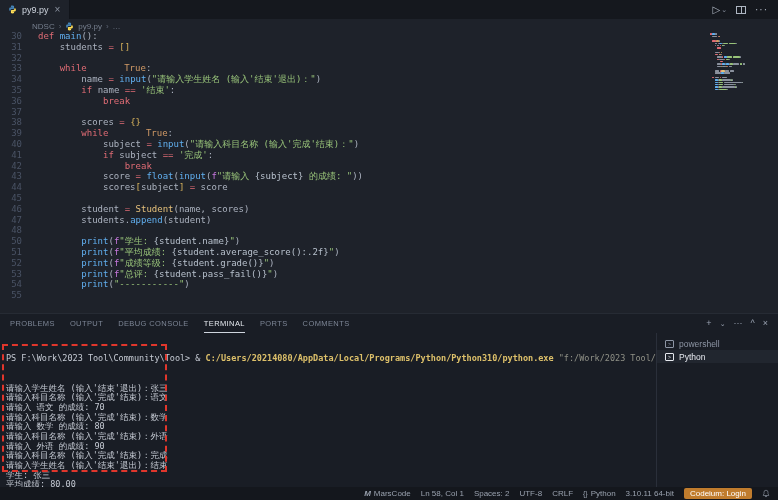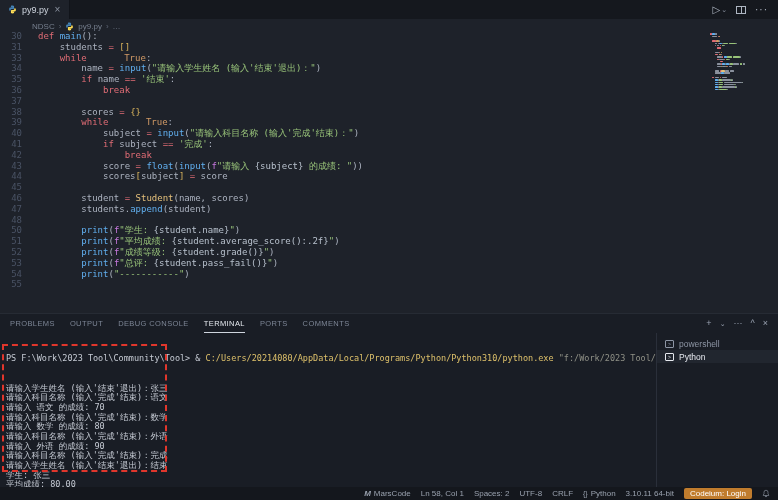--- a/index.html
+++ b/index.html
@@ -63,21 +63,21 @@
   .ptab.active { color:#e4e8ee; border-bottom:1px solid #cfd5de; }
   #panel-icons { margin-left:auto; display:flex; align-items:center; gap:8px;
     color:#9aa3b2; font-size:9px; }
   .pi { cursor:pointer; line-height:1; }
   .pi-chevd { font-size:7px; }
 
   #panel-body { display:flex; height:154px; }
   #terminal { flex:1 1 auto; position:relative; padding:2px 0 0 6px;
     font-family:"DejaVu Sans Mono", monospace; font-size:8.5px; line-height:9.7px;
     color:#c6cbd4; white-space:pre; overflow:hidden; }
-  .t-exe { color:#ddc06a; font-weight:normal; }
+  .t-exe { color:#ddc06a; font-weight:bold; }
   .t-script { color:#8f9086; }
   .t-line { height:9.7px; }
   #red-box { position:absolute; left:2px; top:11px; width:165px; height:128px;
     border:2px dashed #e0362c; pointer-events:none; }
 
   #terminal-side { flex:0 0 122px; border-left:1px solid #2a2f3a; padding-top:4px; }
   .term-row { display:flex; align-items:center; gap:5px; height:13px; padding-left:8px;
     color:#8d95a4; font-size:8.5px; cursor:pointer; }
   .term-row.active { color:#e6e9ef; background:#21262f; }
   .term-glyph { width:9px; height:8px; border:1px solid currentColor; border-radius:1px;
@@ -127,20 +127,21 @@
     </svg>
     <span>py9.py</span>
     <span class="crumb-sep">›</span>
     <span>…</span>
   </div>
 
   <div id="editor">
     <div id="code-lines">
         <div class="code-line"><span class="ln-num">30</span><span class="ln-text"><span class="tk-kw">def </span><span class="tk-fn">main</span><span class="tk-pl">():</span></span></div>
         <div class="code-line"><span class="ln-num">31</span><span class="ln-text"><span class="tk-pl">    students </span><span class="tk-op">=</span><span class="tk-pl"> </span><span class="tk-bk">[]</span></span></div>
+        <div class="code-line"><span class="ln-num">32</span><span class="ln-text"></span></div>
         <div class="code-line"><span class="ln-num">33</span><span class="ln-text"><span class="tk-pl">    </span><span class="tk-kw">while </span><span class="tk-cn">True</span><span class="tk-pl">:</span></span></div>
         <div class="code-line"><span class="ln-num">34</span><span class="ln-text"><span class="tk-pl">        name </span><span class="tk-op">=</span><span class="tk-pl"> </span><span class="tk-fn">input</span><span class="tk-pl">(</span><span class="tk-st">"请输入学生姓名 (输入'结束'退出)："</span><span class="tk-pl">)</span></span></div>
         <div class="code-line"><span class="ln-num">35</span><span class="ln-text"><span class="tk-pl">        </span><span class="tk-kw">if </span><span class="tk-pl">name </span><span class="tk-op">==</span><span class="tk-pl"> </span><span class="tk-st">'结束'</span><span class="tk-pl">:</span></span></div>
         <div class="code-line"><span class="ln-num">36</span><span class="ln-text"><span class="tk-pl">            </span><span class="tk-kw">break</span></span></div>
         <div class="code-line"><span class="ln-num">37</span><span class="ln-text"></span></div>
         <div class="code-line"><span class="ln-num">38</span><span class="ln-text"><span class="tk-pl">        scores </span><span class="tk-op">=</span><span class="tk-pl"> </span><span class="tk-bk">{}</span></span></div>
         <div class="code-line"><span class="ln-num">39</span><span class="ln-text"><span class="tk-pl">        </span><span class="tk-kw">while </span><span class="tk-cn">True</span><span class="tk-pl">:</span></span></div>
         <div class="code-line"><span class="ln-num">40</span><span class="ln-text"><span class="tk-pl">            subject </span><span class="tk-op">=</span><span class="tk-pl"> </span><span class="tk-fn">input</span><span class="tk-pl">(</span><span class="tk-st">"请输入科目名称 (输入'完成'结束)："</span><span class="tk-pl">)</span></span></div>
         <div class="code-line"><span class="ln-num">41</span><span class="ln-text"><span class="tk-pl">            </span><span class="tk-kw">if </span><span class="tk-pl">subject </span><span class="tk-op">==</span><span class="tk-pl"> </span><span class="tk-st">'完成'</span><span class="tk-pl">:</span></span></div>
         <div class="code-line"><span class="ln-num">42</span><span class="ln-text"><span class="tk-pl">                </span><span class="tk-kw">break</span></span></div>

